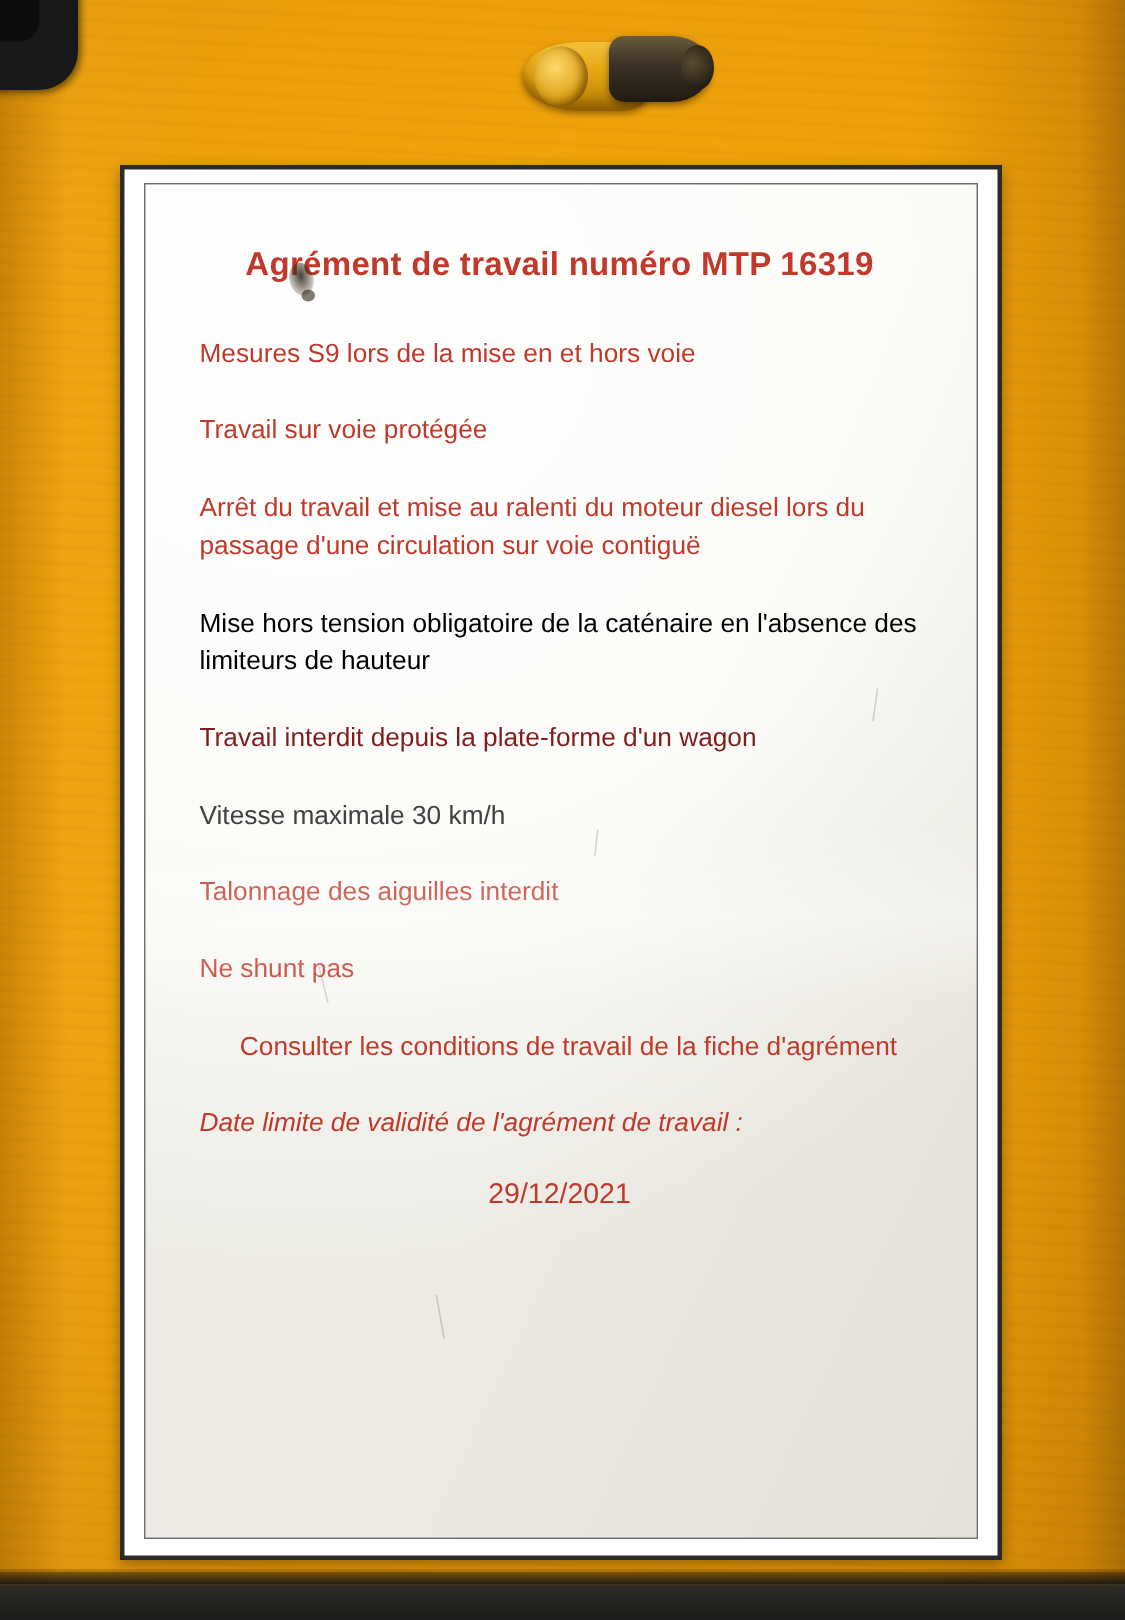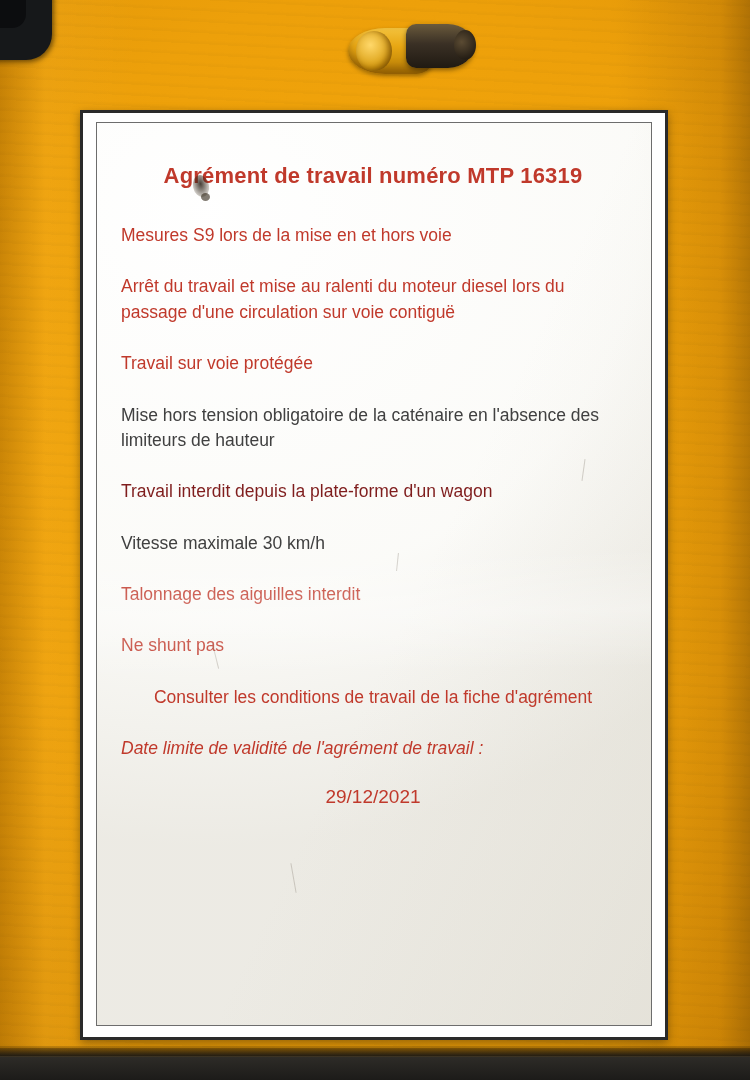--- a/index.html
+++ b/index.html
@@ -175,21 +175,21 @@
     font-weight: bold;
     letter-spacing: .2px;
     margin: 6px 0 34px 0;
     font-family: "Liberation Sans", sans-serif;
   }
 
   .rule {
     color: #c0392b;
     font-size: 17.5px;
     line-height: 1.45;
-    margin: 0 0 26px 0;
+    margin: 0 0 26px 12px;
     font-family: "Liberation Sans", sans-serif;
   }
   .rule.blue {
     color: #2f5fa8;
   }
   .rule.tight { margin-bottom: 24px; font-style: italic; }
 
   .date-value {
     text-align: center;
     color: #c0392b;
@@ -260,23 +260,23 @@
   </div>
 
   <div class="placard">
     <div class="placard-inner">
       <div class="paper-tint"></div>
 
       <div class="content">
         <div class="sign-title" style="color: rgb(192, 57, 43);">Agrément de travail numéro MTP 16319</div>
 
         <p class="rule" style="color: rgb(192, 57, 43);">Mesures S9 lors de la mise en et hors voie</p>
+        <p class="rule" style="color: rgb(192, 57, 43);">Travail sur voie protégée</p>
         <p class="rule" style="color: rgb(192, 57, 43);">Arrêt du travail et mise au ralenti du moteur diesel lors du passage d'une circulation sur voie contiguë</p>
-        <p class="rule" style="color: rgb(192, 57, 43);">Travail sur voie protégée</p>
-        <p class="rule blue" style="color: #404040;">Mise hors tension obligatoire de la caténaire en l'absence des limiteurs de hauteur</p>
+        <p class="rule blue" style="color: #000000;">Mise hors tension obligatoire de la caténaire en l'absence des limiteurs de hauteur</p>
         <p class="rule" style="color: #7f1d1d;">Travail interdit depuis la plate-forme d'un wagon</p>
         <p class="rule" style="color: #404040;">Vitesse maximale 30 km/h</p>
         <p class="rule" style="color: rgb(192, 57, 43);">Talonnage des aiguilles interdit</p>
         <p class="rule" style="color: rgb(192, 57, 43);">Ne shunt pas</p>
         <p class="rule" style="color: rgb(192, 57, 43); text-align: center;">Consulter les conditions de travail de la fiche d'agrément</p>
         <p class="rule tight" style="color: rgb(192, 57, 43);">Date limite de validité de l'agrément de travail :</p>
 
         <div class="date-value" style="color: rgb(192, 57, 43);">29/12/2021</div>
       </div>
 

